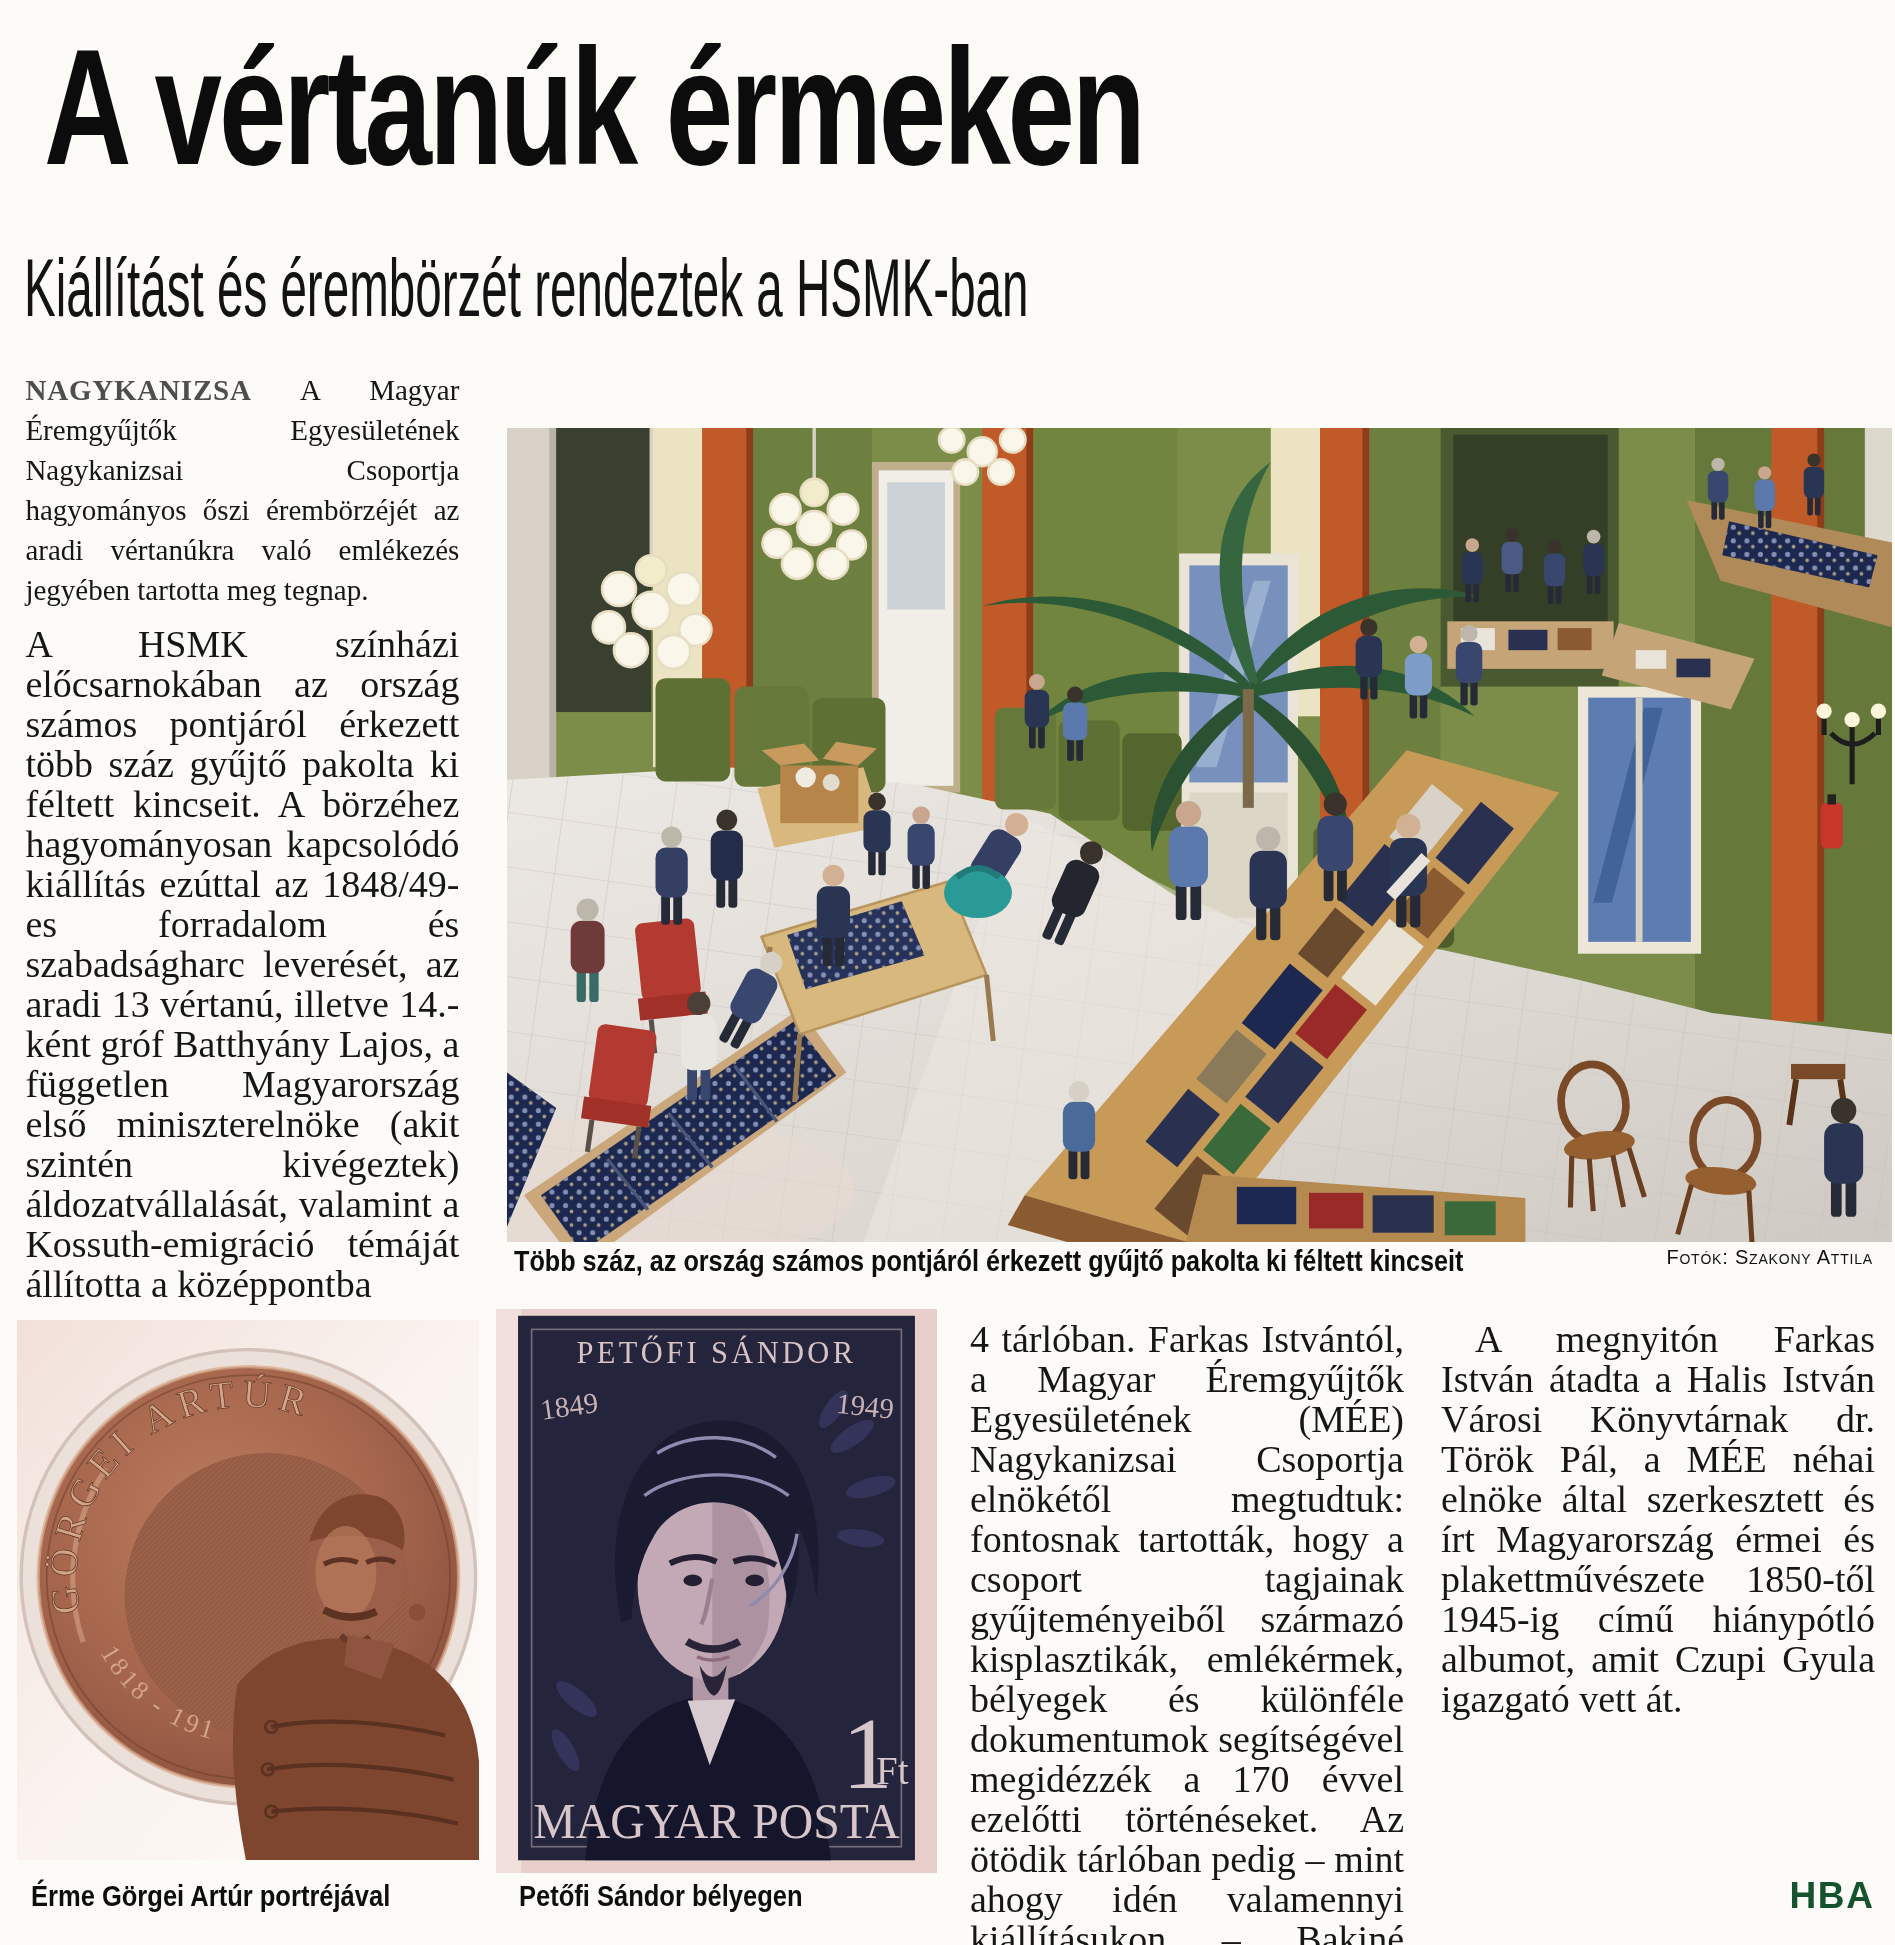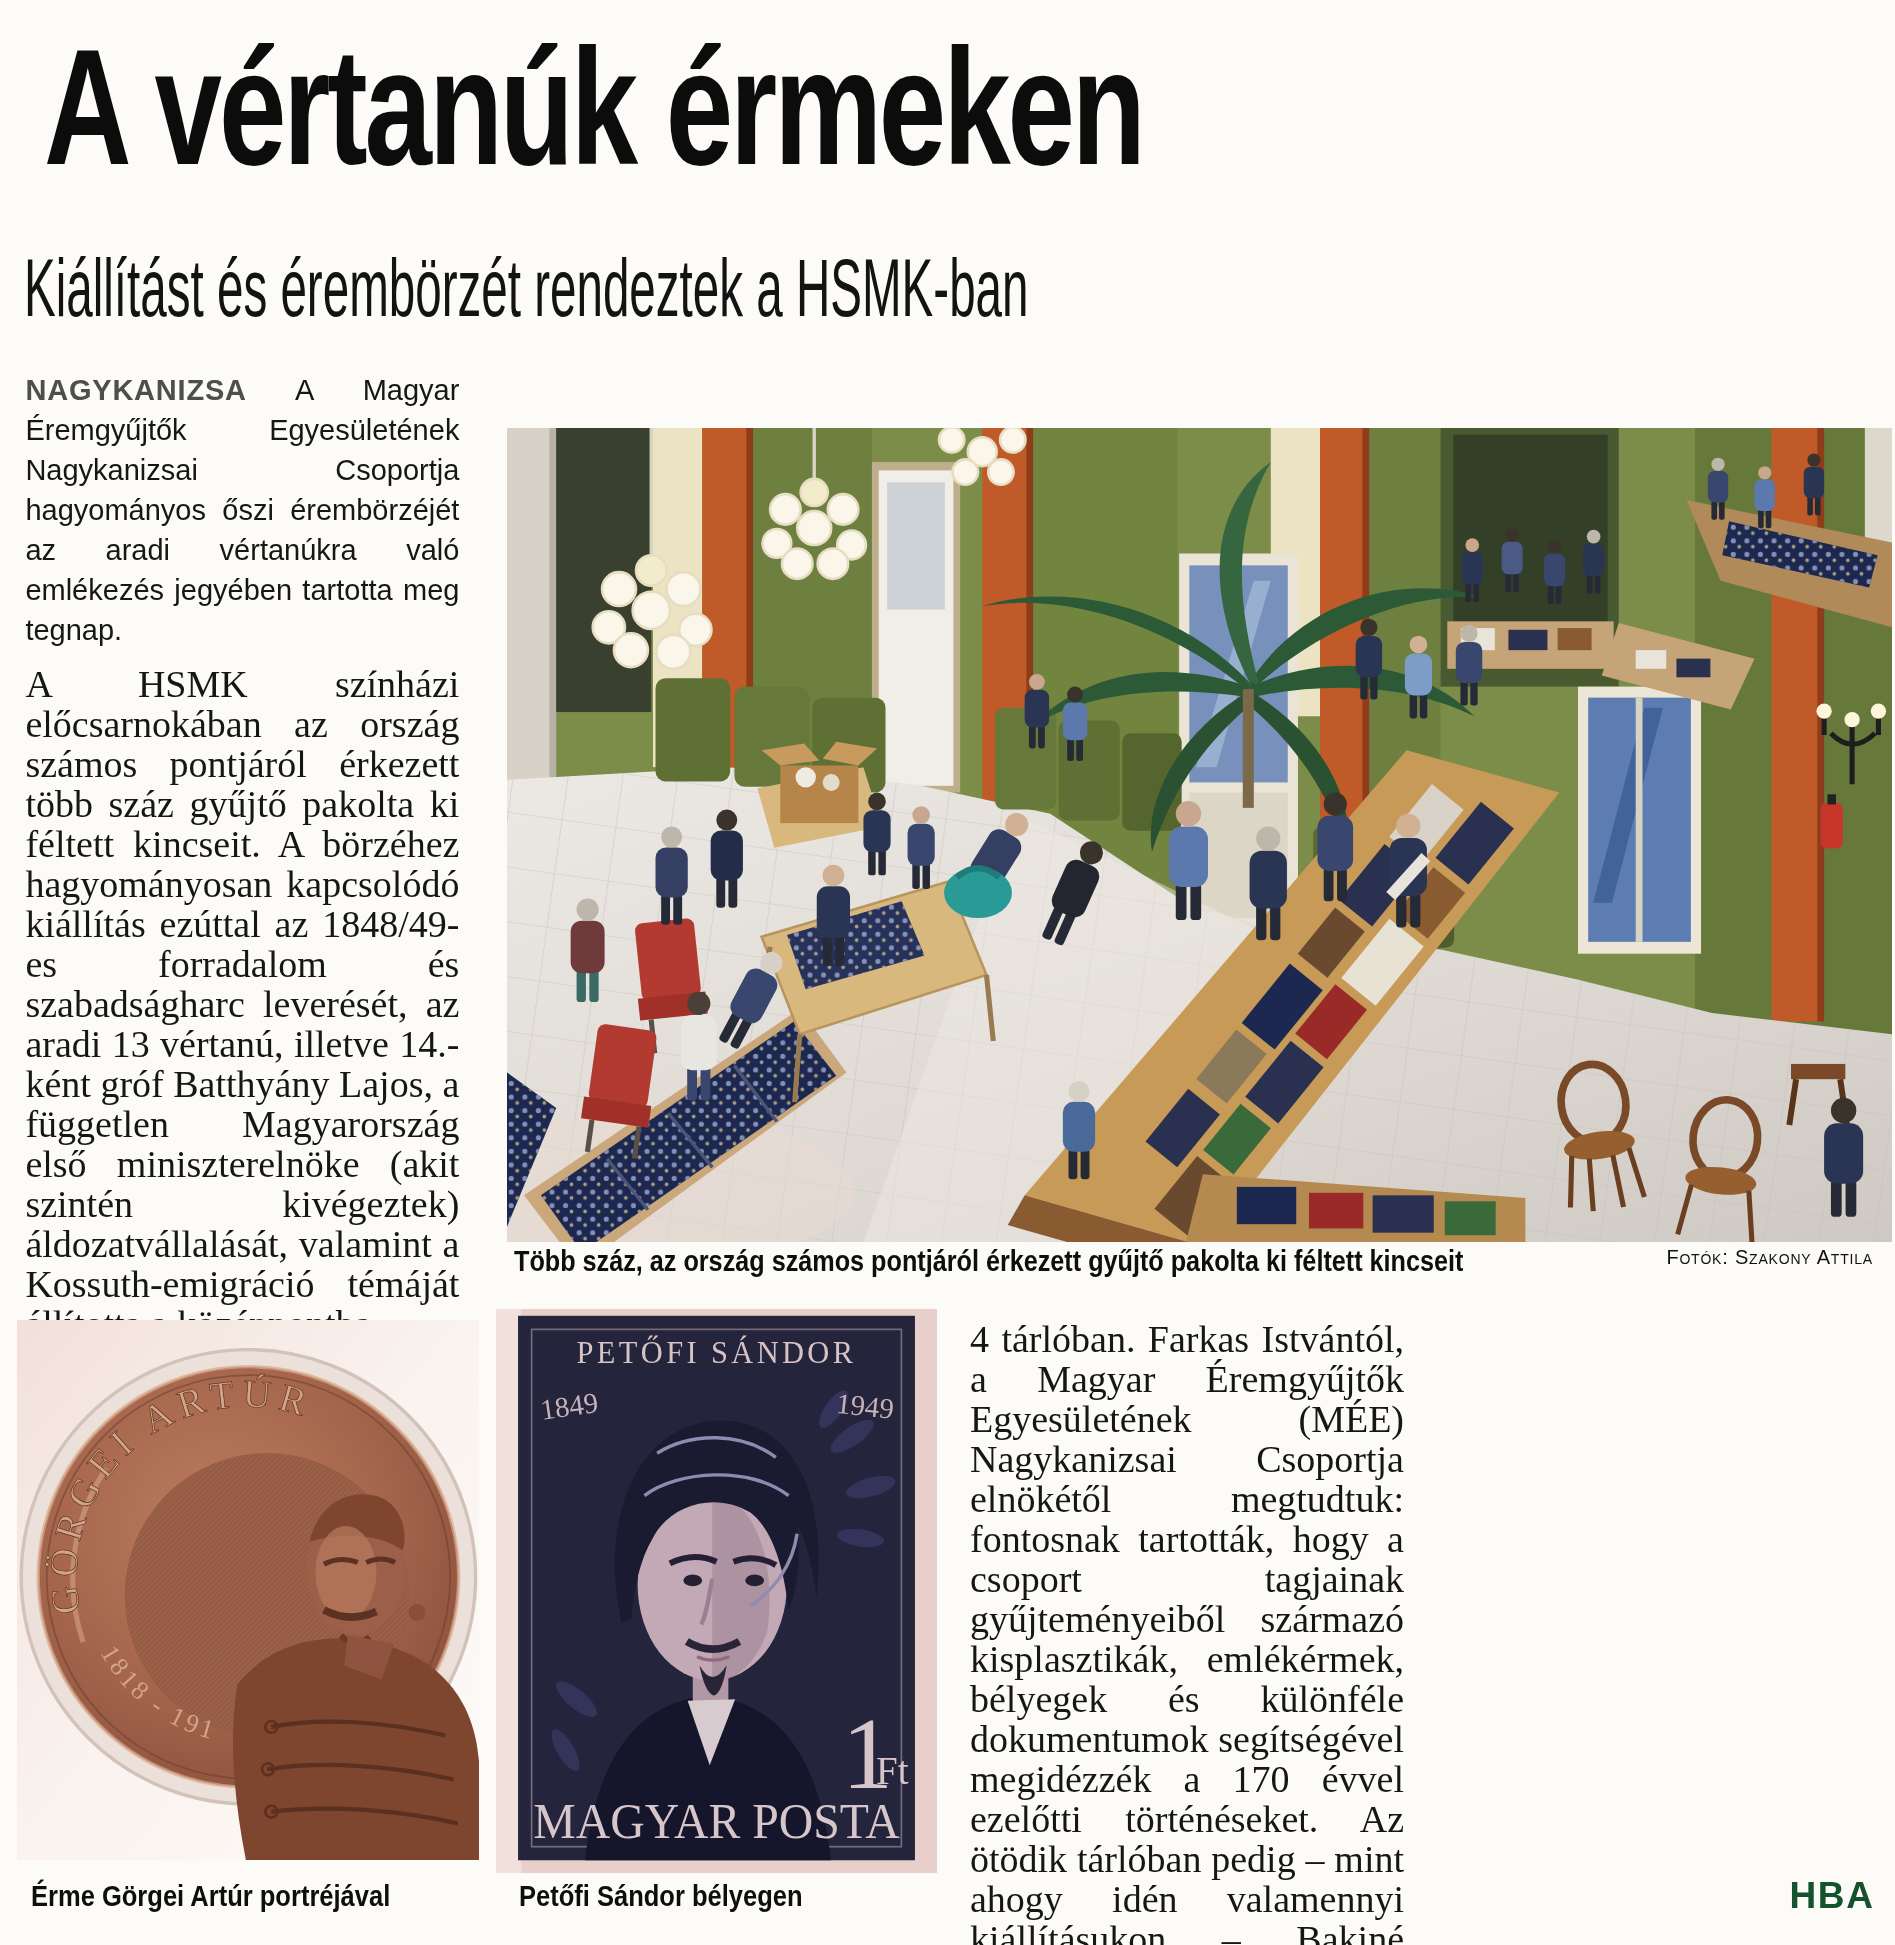--- a/index.html
+++ b/index.html
@@ -4,21 +4,21 @@
 <style>
   html,body{margin:0;padding:0;background:#dedede;}
   .page{position:relative;width:1895px;height:1946px;background:#fcfbf7;overflow:hidden;
         font-family:"Liberation Sans",sans-serif;color:#161616;}
   .title{position:absolute;left:44px;top:12px;font-size:166px;font-weight:700;letter-spacing:-4.2px;
          transform:scaleX(.73);transform-origin:left top;white-space:nowrap;color:#0c0c0c;}
   .subtitle{position:absolute;left:24px;top:241px;font-size:82px;font-weight:400;
          transform:scaleX(.58);transform-origin:left top;white-space:nowrap;color:#131313;}
   .col{position:absolute;width:434px;text-align:justify;}
   .serif{font-family:"Liberation Serif",serif;font-size:38px;line-height:40px;}
-  p{margin:0;}
+  p{margin:0;font-family:Liberation Serif, serif;}
   .lead{font-size:29px;line-height:40px;margin-bottom:13.6px;}
   .loc{font-weight:700;color:#4e4e4e;letter-spacing:0.8px;}
   #col1{left:25.4px;top:370px;}
   #col3{left:970px;top:1319px;}
   #col4{left:1441px;top:1319px;}
   .indent{text-indent:34px;}
   .photo{position:absolute;left:507px;top:428px;width:1385px;height:814px;}
   .photo svg{display:block;width:100%;height:100%;}
   .photo-caption{position:absolute;left:514px;top:1244px;font-size:30px;font-weight:700;
          transform:scaleX(.84);transform-origin:left top;white-space:nowrap;color:#0e0e0e;}
@@ -420,18 +420,19 @@
   </div>
 
   <div class="figcap" id="coin-cap">Érme Görgei Artúr portréjával</div>
   <div class="figcap" id="stamp-cap">Petőfi Sándor bélyegen</div>
 
   <div class="col serif" id="col3">
     <p>4 tárlóban. Farkas Istvántól, a Magyar Éremgyűjtők Egyesületének (MÉE) Nagykanizsai Csoportja elnökétől megtudtuk: fontosnak tartották, hogy a csoport tagjainak gyűjteményeiből származó kisplasztikák, emlékérmek, bélyegek és különféle dokumentumok segítségével megidézzék a 170 évvel ezelőtti történéseket. Az ötödik tárlóban pedig – mint ahogy idén valamennyi kiállításukon – Bakiné Csóka Zsuzsanna szobrászművész alkotásait, érmeket és kis-</p>
   </div>
 
   <div class="col serif" id="col4">
+    <p class="indent">A megnyitón Farkas István átadta a Halis István Városi Könyvtárnak dr. Török Pál, a MÉE néhai elnöke által szerkesztett és írt Magyarország érmei és plakettművészete 1850-től 1945-ig című hiánypótló albumot, amit Czupi Gyula igazgató vett át.</p>
   </div>
 
   <div class="byline">HBA</div>
 
 </div>
 
 
 </body></html>

